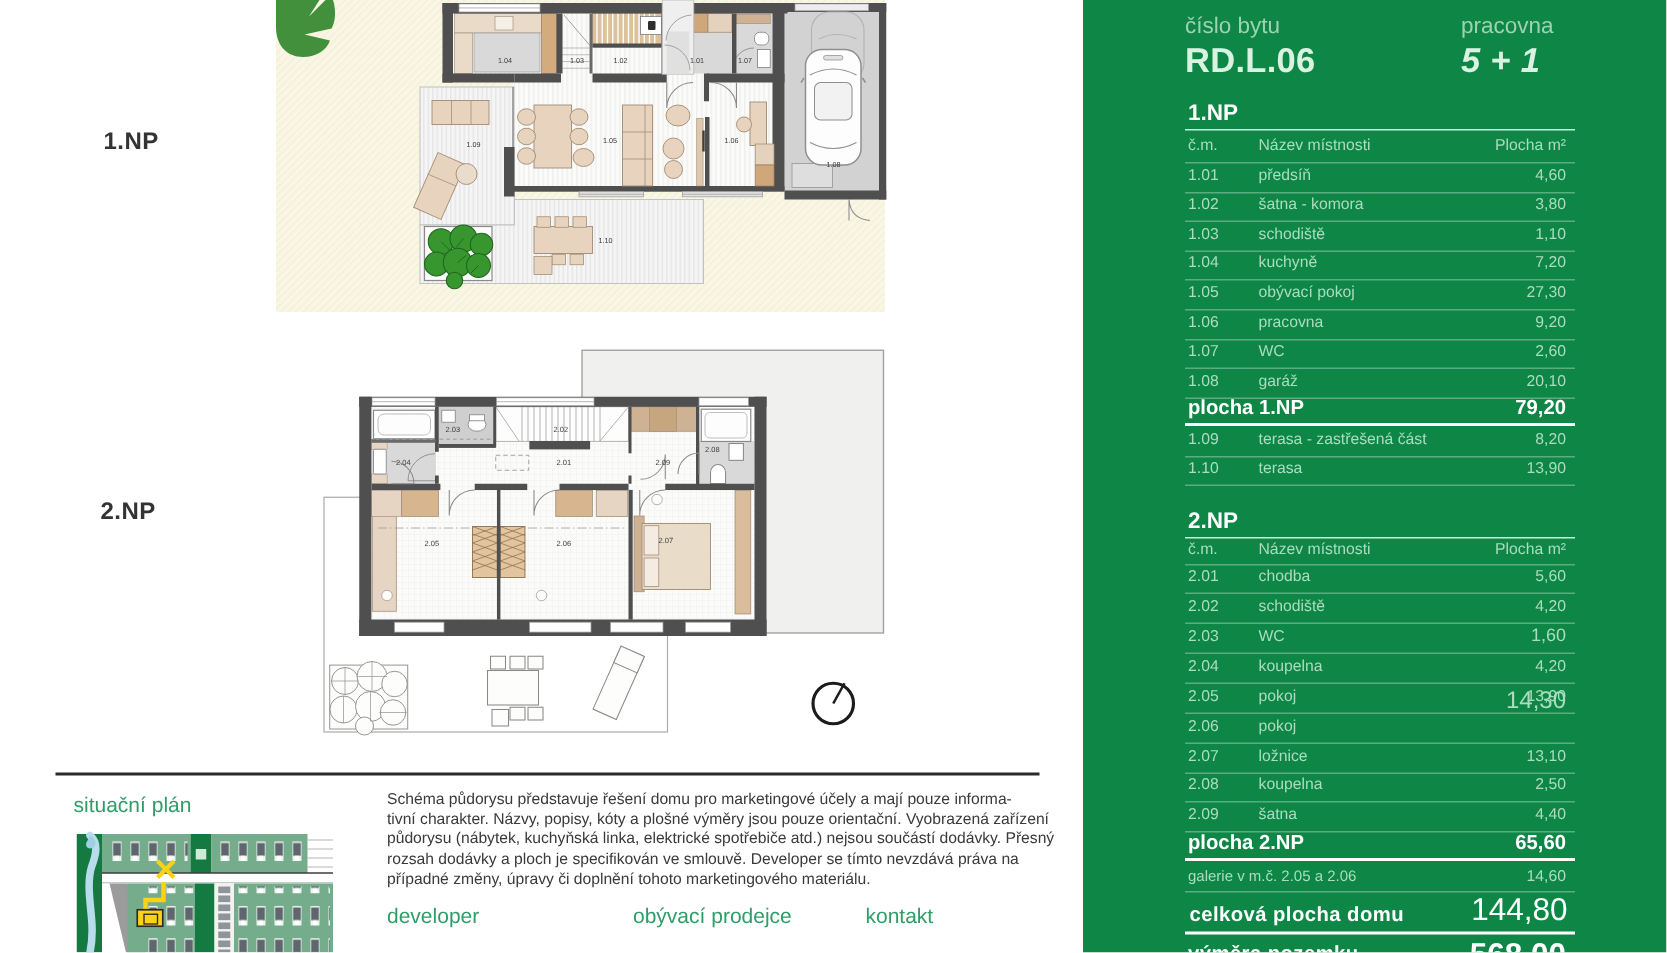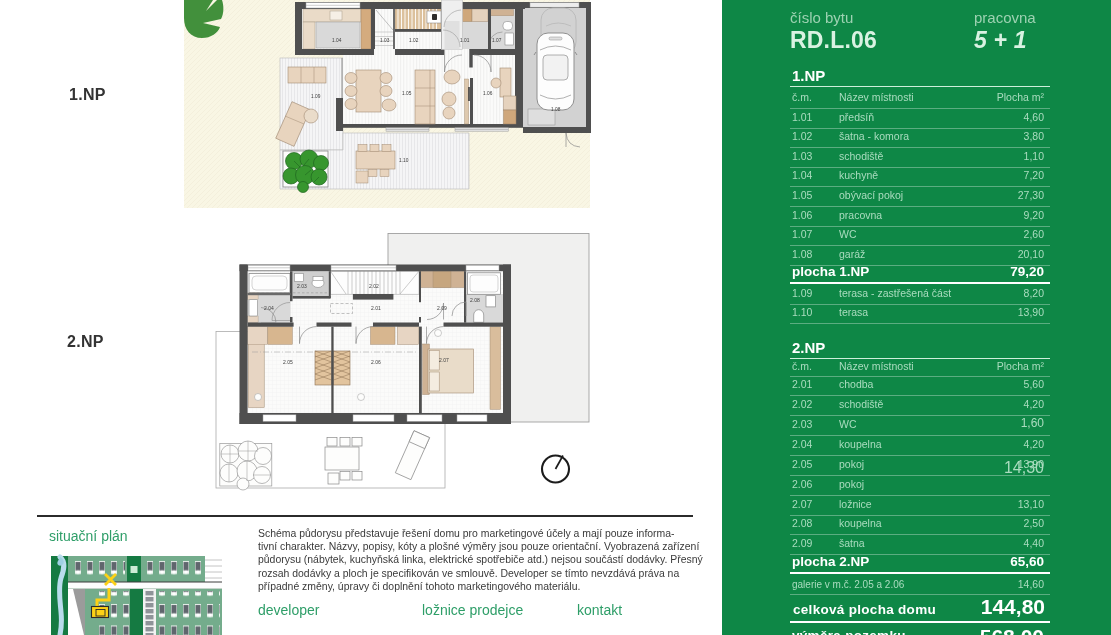--- a/index.html
+++ b/index.html
@@ -500,21 +500,21 @@
 <path d="M109 588 V600 H97 V606" fill="none" stroke="#fcd116" stroke-width="3"></path>
 
 <rect x="91.5" y="606.5" width="17" height="11" fill="#fcd116" stroke="#2b2b2b" stroke-width="1.1"></rect>
 <rect x="96" y="609.5" width="9" height="6.5" fill="none" stroke="#2b2b2b" stroke-width="0.9"></rect>
 </svg>
 
   <div class="abs" style="left:258px;top:527px;font-size:10.45px;line-height:13.2px;color:#3a3a3a;white-space:nowrap;">Schéma půdorysu představuje řešení domu pro marketingové účely a mají pouze informa-<br>tivní charakter. Názvy, popisy, kóty a plošné výměry jsou pouze orientační. Vyobrazená zařízení<br>půdorysu (nábytek, kuchyňská linka, elektrické spotřebiče atd.) nejsou součástí dodávky. Přesný<br>rozsah dodávky a ploch je specifikován ve smlouvě. Developer se tímto nevzdává práva na<br>případné změny, úpravy či doplnění tohoto marketingového materiálu.</div>
 
   <div class="abs green" style="left:258px;top:602px;font-size:14px;">developer</div>
 
-  <div class="abs green" style="left:422px;top:602px;font-size:14px;">ložnice prodejce</div>
+  <div class="abs green" style="left:422px;top:602px;font-size:14px;">obývací prodejce</div>
 
   <div class="abs green" style="left:577px;top:602px;font-size:14px;">kontakt</div>
 
   <div class="abs" style="left:722px;top:0;width:389px;height:635px;background:#0e8746;">
 
     <div class="abs" style="left:68px;top:9px;font-size:15px;color:#9dd2b2;">číslo bytu</div>
 
     <div class="abs" style="left:68px;top:27px;font-size:23px;font-weight:bold;color:#d9f2e2;letter-spacing:0.2px;">RD.L.06</div>
 
     <div class="abs" style="left:252px;top:9px;font-size:15px;color:#9dd2b2;">pracovna</div>
@@ -638,21 +638,21 @@
     <div class="abs" style="left:68px;top:554.3px;width:260px;height:17.6px;border-bottom:2px solid #fff;">
         <span class="abs" style="left:2px;bottom:3px;font-size:13.5px;font-weight:bold;color:#fff;">plocha 2.NP</span>
         <span class="abs" style="right:6px;bottom:3px;font-size:13.5px;font-weight:bold;color:#fff;">65,60</span>
       </div>
     <div class="abs" style="left:68px;top:573.9px;width:260px;height:20.4px;border-bottom:1px solid rgba(255,255,255,0.32);">
         <span class="abs" style="left:2px;bottom:4px;font-size:10px;color:#aadcbf;">galerie v m.č. 2.05 a 2.06</span>
         <span class="abs" style="right:6px;bottom:4px;font-size:10.5px;color:#aadcbf;">14,60</span>
       </div>
     <div class="abs" style="left:68px;top:594.3px;width:260px;height:26.9px;border-bottom:2px solid #fff;">
         <span class="abs" style="left:3px;bottom:4px;font-size:13.5px;font-weight:bold;color:#fff;letter-spacing:0.3px;">celková plocha domu</span>
-        <span class="abs" style="right:5px;bottom:2px;font-size:21px;font-weight:bold;color:#fff;">144,80</span>
+        <span class="abs" style="right:5px;bottom:2px;font-size:21px;font-weight:normal;color:#fff;">144,80</span>
       </div>
     <div class="abs" style="left:68px;top:621.2px;width:260px;height:27px;">
         <span class="abs" style="left:2px;top:7px;font-size:13.5px;font-weight:bold;color:#fff;letter-spacing:0.3px;">výměra pozemku</span>
         <span class="abs" style="right:6px;top:4px;font-size:21px;font-weight:bold;color:#fff;">568,00</span>
       </div>
   </div>
 
 </div>
 
 </body></html>

